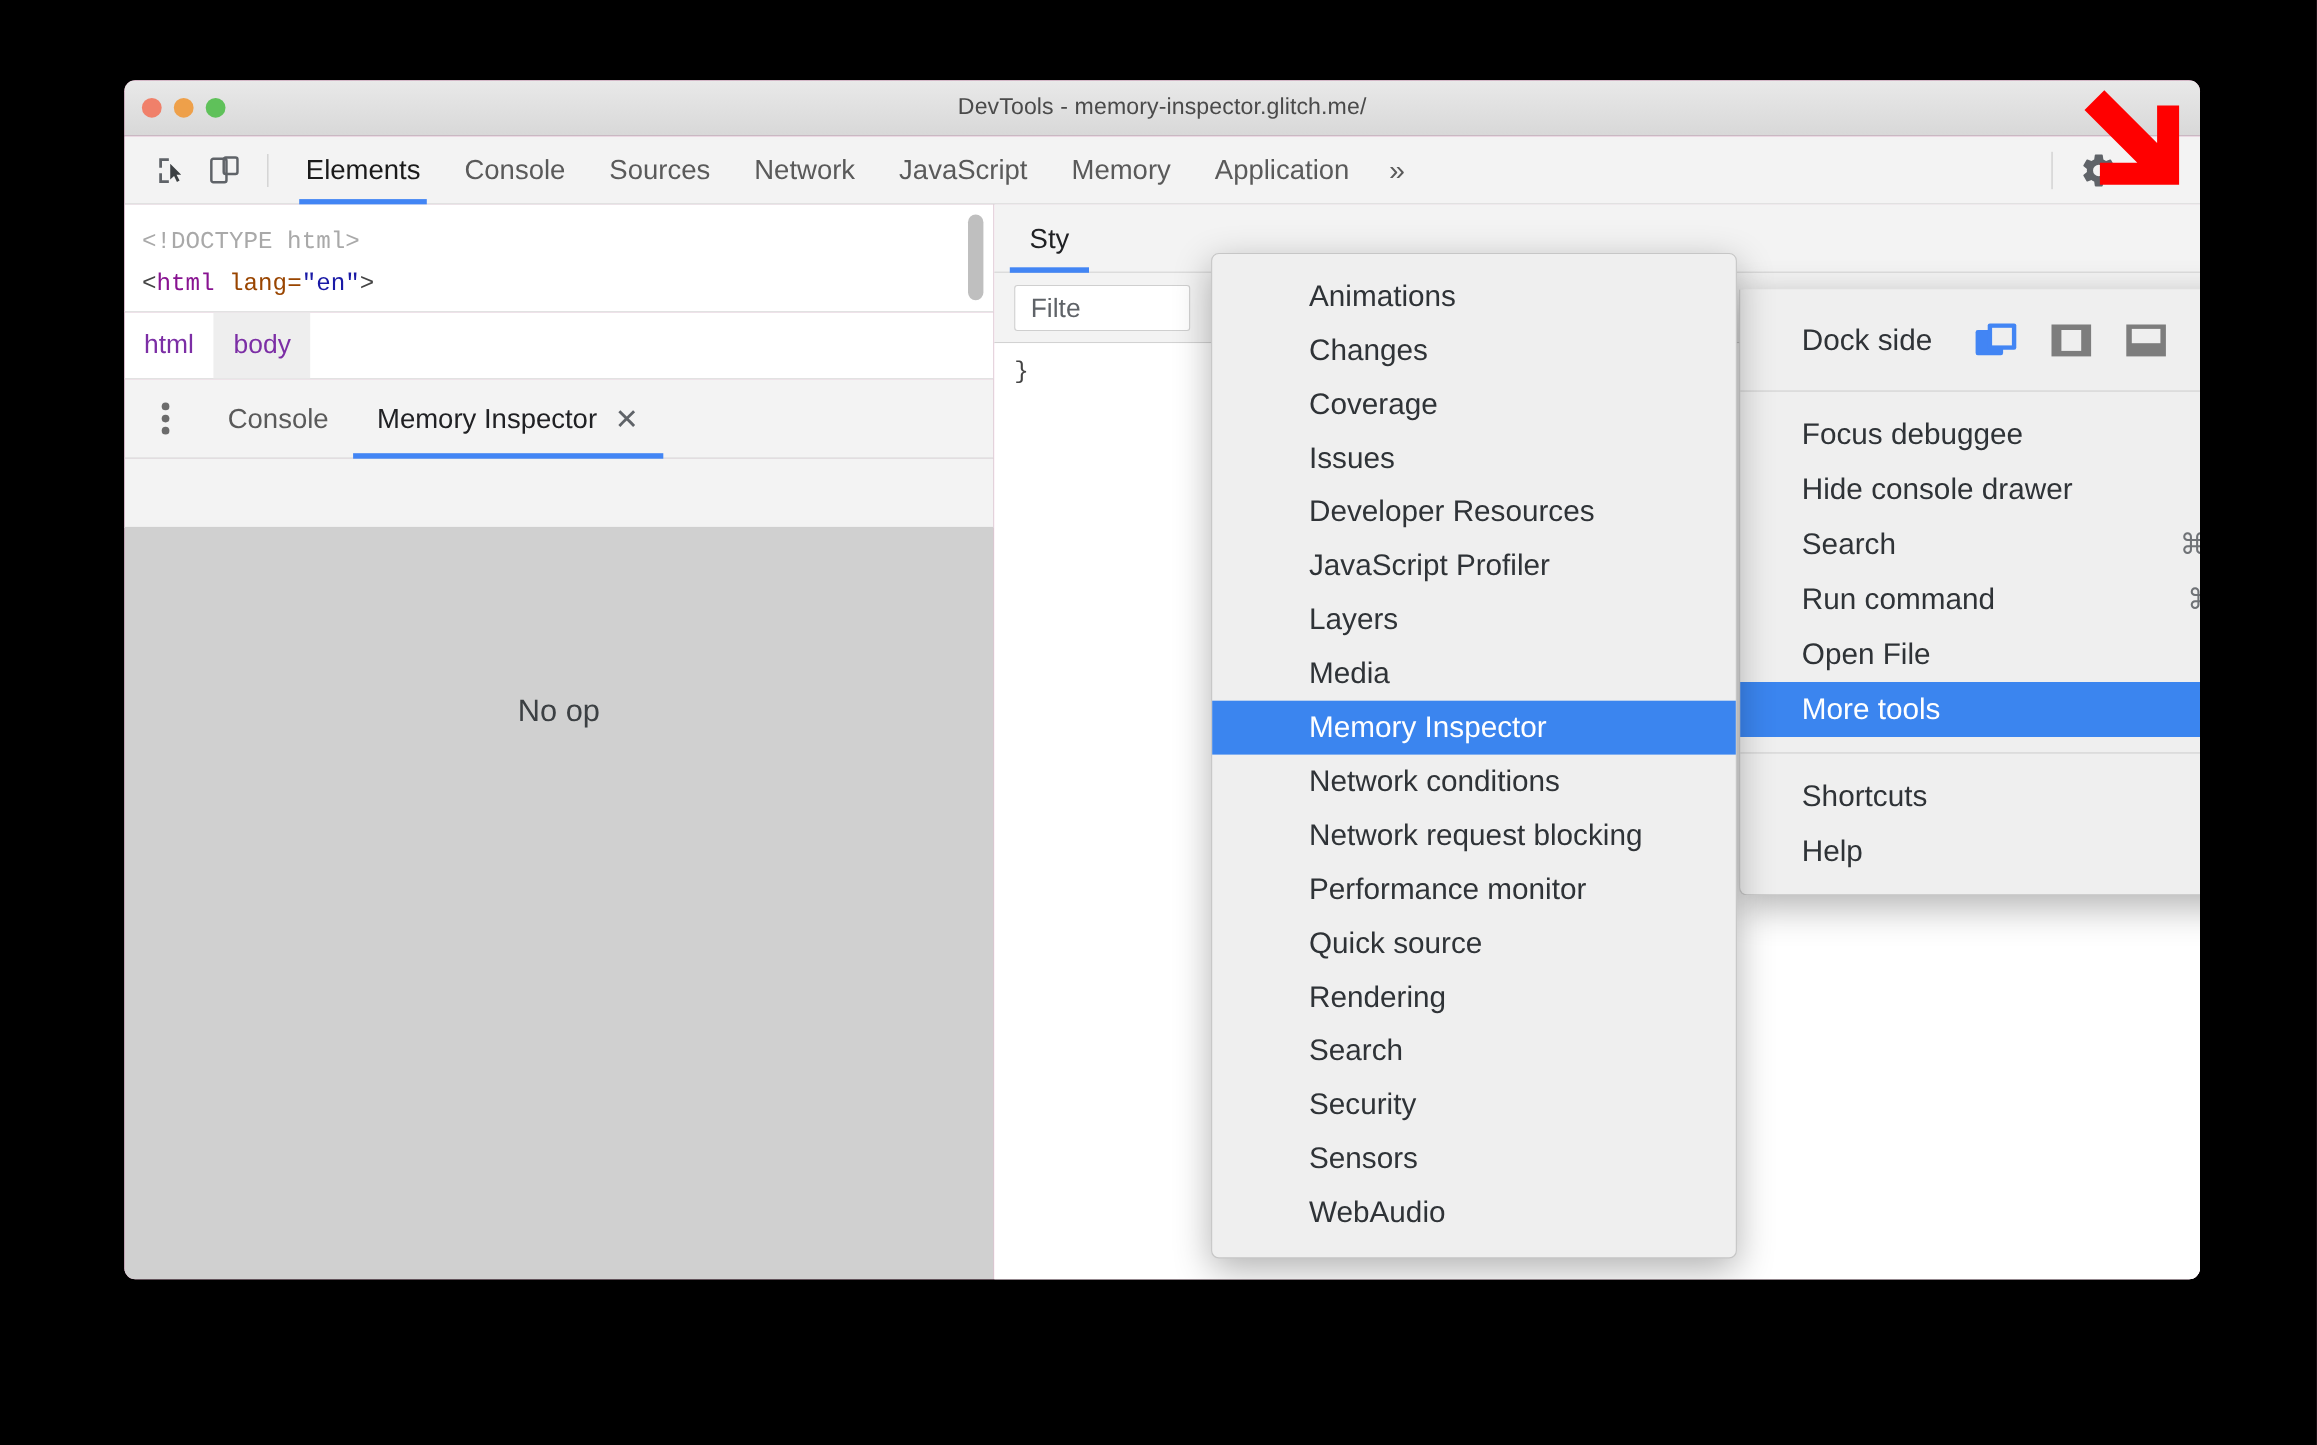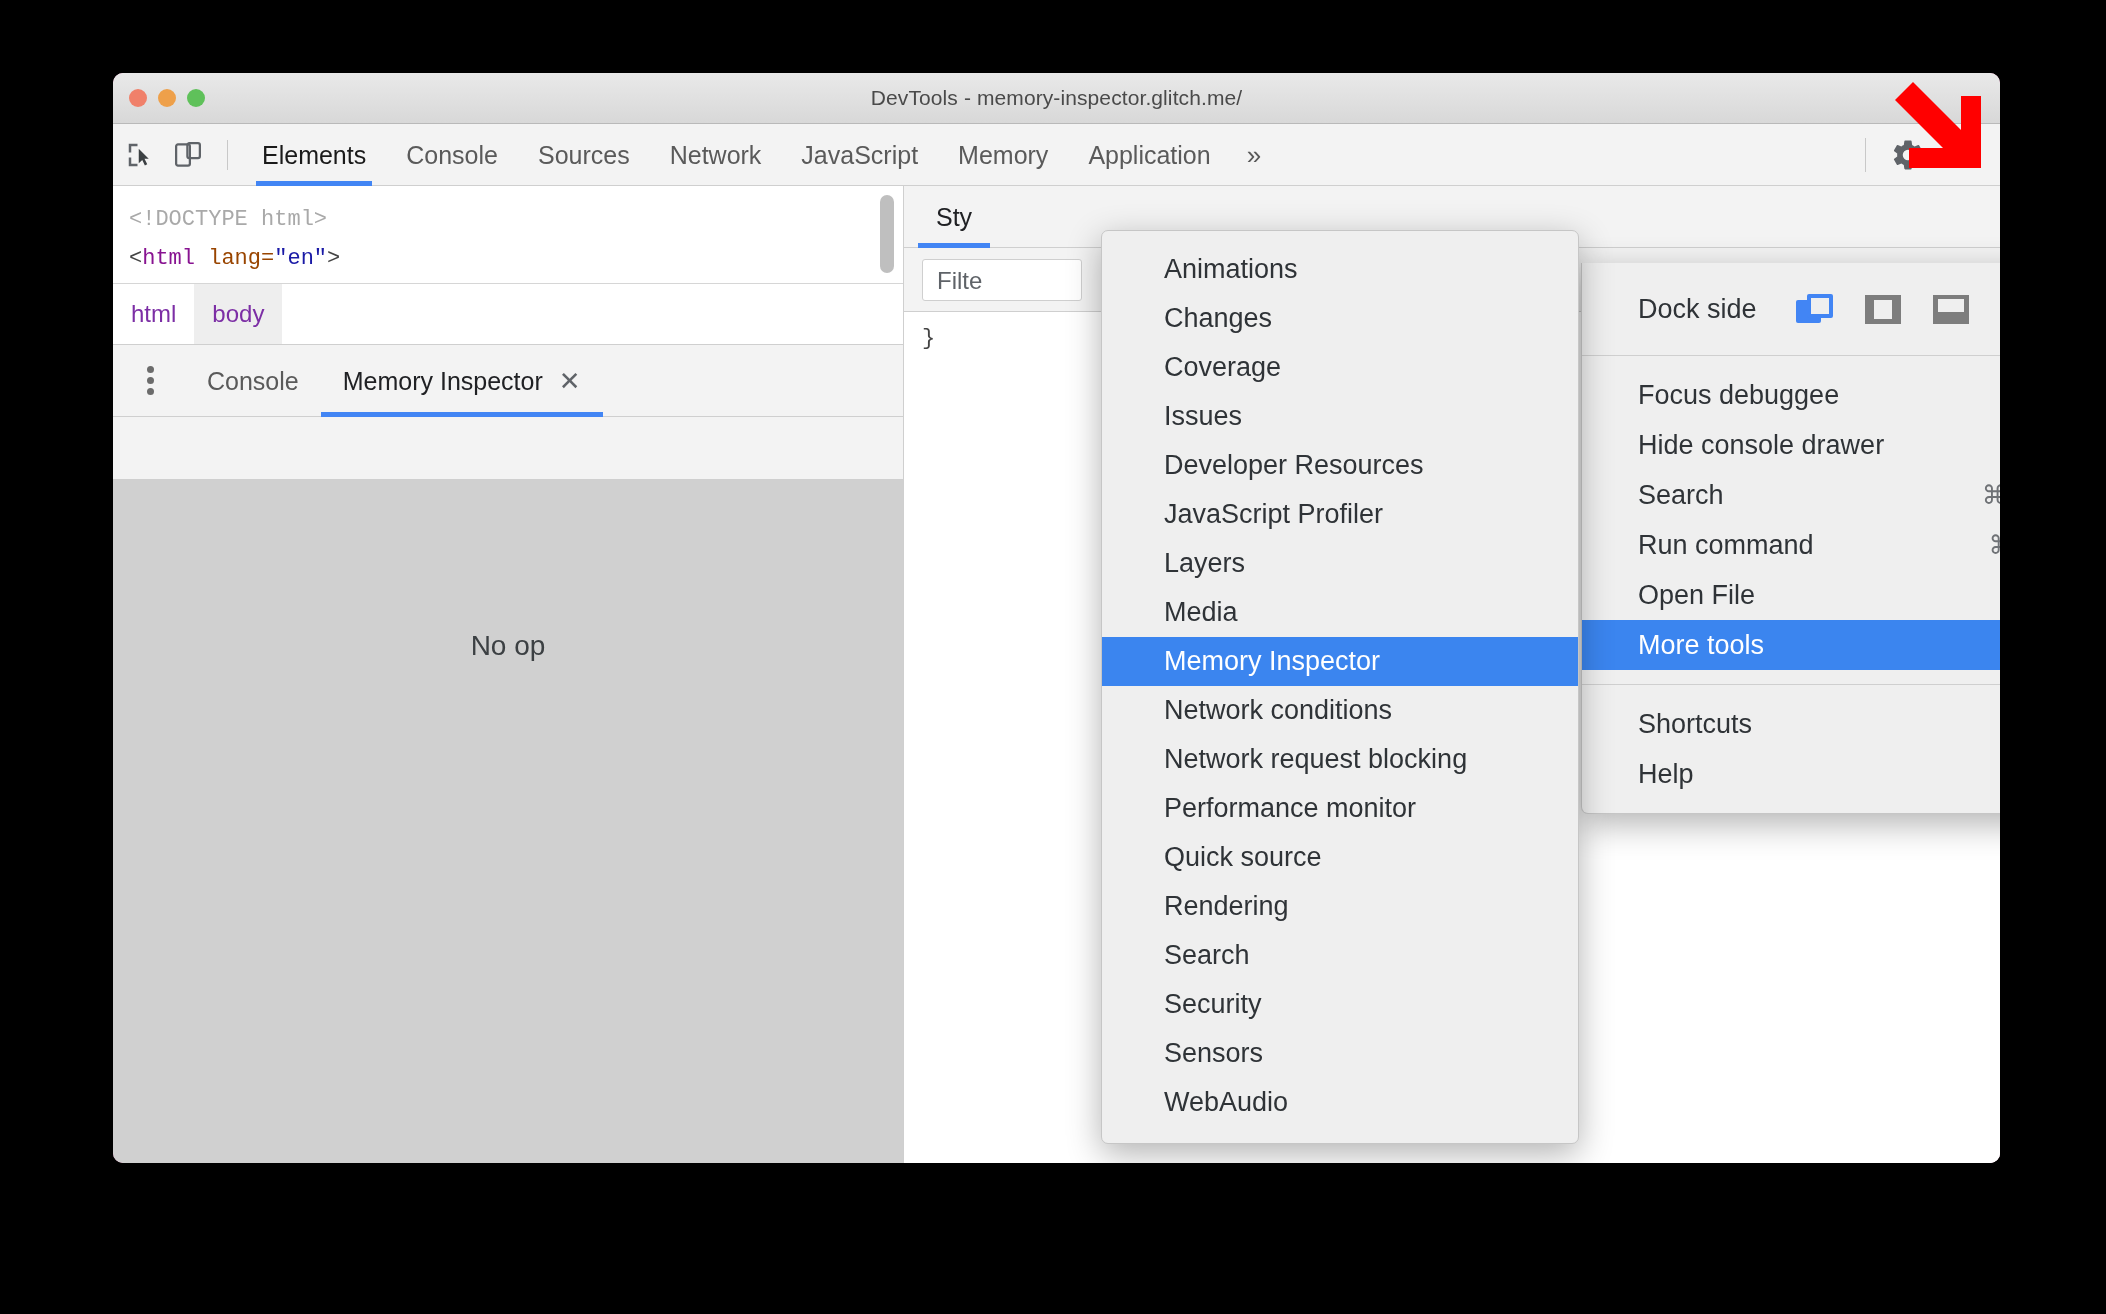--- a/index.html
+++ b/index.html
@@ -62,21 +62,21 @@
   }
 
   
   #tabstrip {
     position: relative;
     height: 62px;
     background: #f3f3f3;
     border-bottom: 1px solid #cfcfcf;
     display: flex;
     align-items: center;
-    padding-left: 4px;
+    padding-left: 20px;
     box-sizing: border-box;
   }
   .tool-btn {
     width: 46px; height: 46px;
     display: flex; align-items: center; justify-content: center;
     margin-right: 2px;
   }
   .vsep {
     width: 1px; height: 30px; background: #c8c8c8; margin: 0 14px;
   }
@@ -311,21 +311,21 @@
     border: 1px solid #c6c6c6;
     border-radius: 7px;
     box-shadow: 0 10px 34px rgba(0,0,0,0.30);
     padding: 14px 0 16px 0;
     box-sizing: border-box;
     z-index: 40;
   }
   .mt-item {
     height: 49px;
     line-height: 49px;
-    padding-left: 62px;
+    padding-left: 88px;
     font-size: 27px;
     color: #2f3337;
     white-space: nowrap;
     font-family: "Liberation Sans", sans-serif;
   }
   .mt-item.highlight {
     background: #3b85ef;
     color: #ffffff;
   }
 

